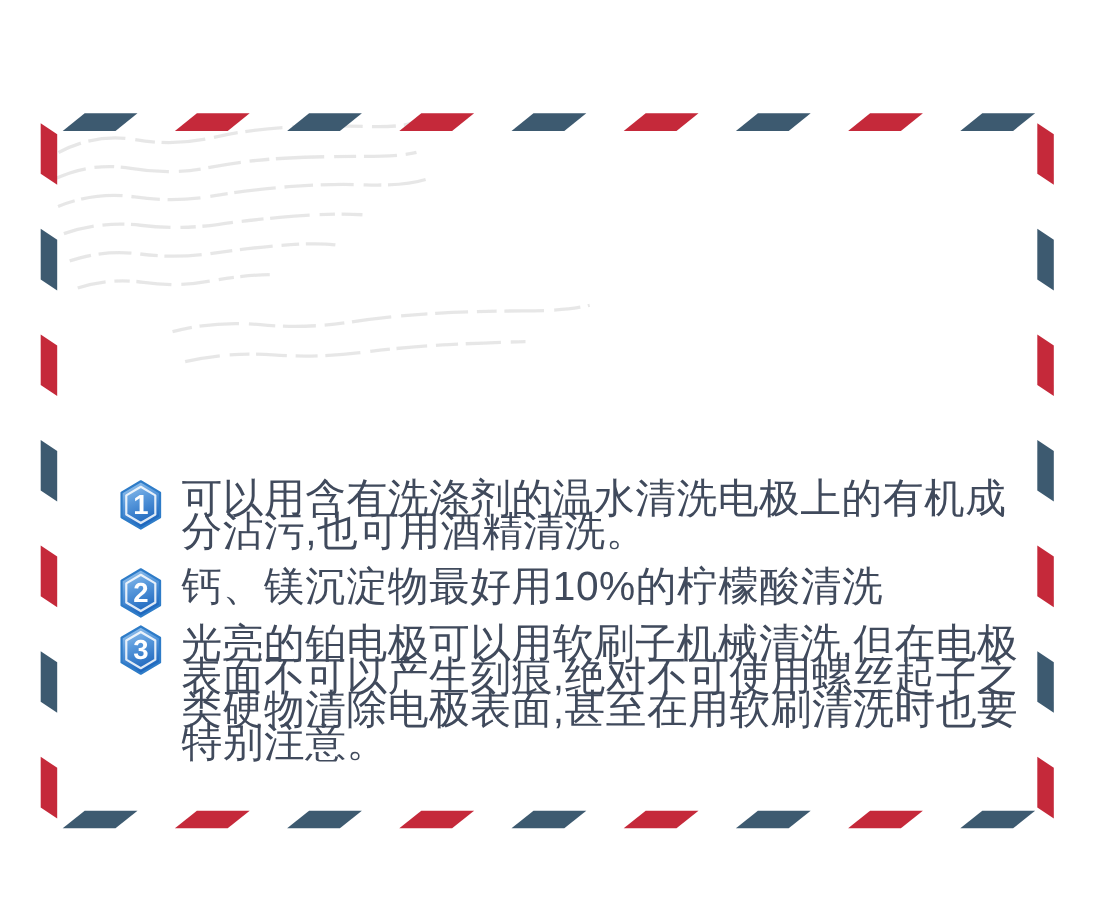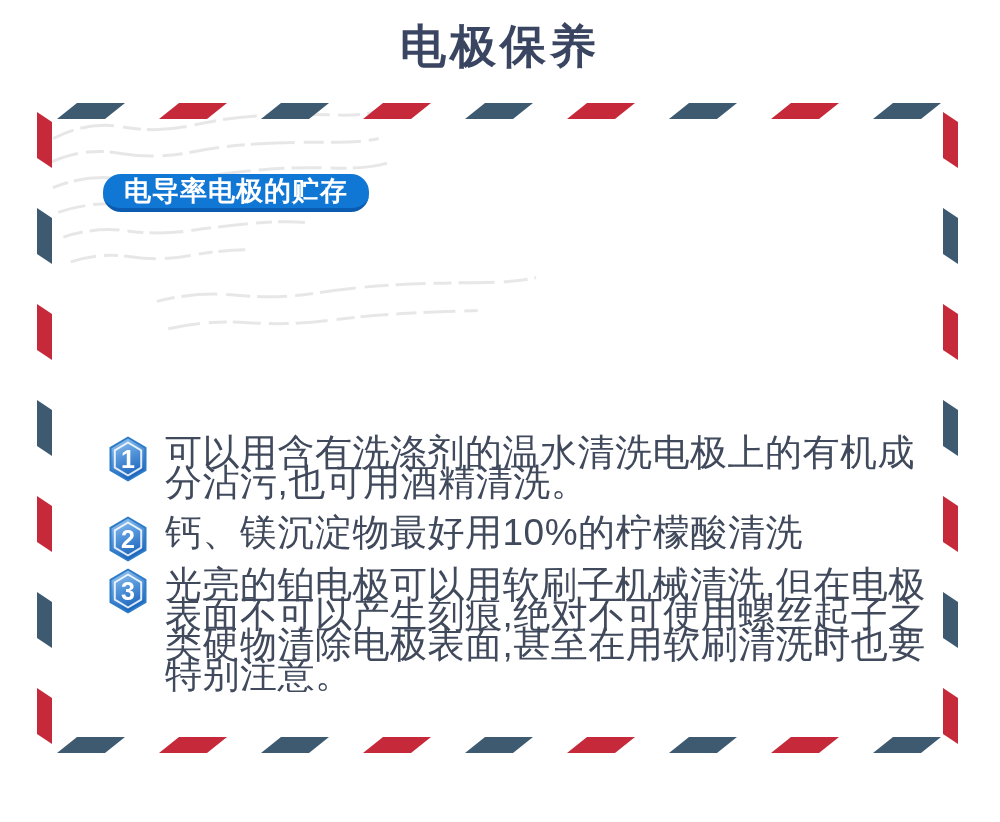--- a/index.html
+++ b/index.html
@@ -35,21 +35,20 @@
   .step-text{
     display:block;margin:0 0 0 57px;width:775px;
     font-size:37px;line-height:30px;color:#404a5c;letter-spacing:0.5px;
   }
 </style>
 </head>
 <body>
 
 <div class="canvas">
 
-  <h1 class="page-title">电极保养</h1>
 
   <svg class="frame-svg" id="frame-svg" viewBox="0 0 1000 822" xmlns="http://www.w3.org/2000/svg">
     <defs>
       <linearGradient id="hexgrad" x1="0" y1="0" x2="0.35" y2="1">
         <stop offset="0" stop-color="#a6cdf0"></stop>
         <stop offset="0.45" stop-color="#5b9bdd"></stop>
         <stop offset="1" stop-color="#1d66bd"></stop>
       </linearGradient>
     </defs>
     <g stroke="#e2e2e2" stroke-width="3" fill="none" opacity="0.8" transform="rotate(-3 180 170)">
@@ -91,23 +90,20 @@
         <polygon points="943,112 958,122 958,168 943,158" fill="#c5293a"></polygon>
         <polygon points="943,208 958,218 958,264 943,254" fill="#3d5a70"></polygon>
         <polygon points="943,304 958,314 958,360 943,350" fill="#c5293a"></polygon>
         <polygon points="943,400 958,410 958,456 943,446" fill="#3d5a70"></polygon>
         <polygon points="943,496 958,506 958,552 943,542" fill="#c5293a"></polygon>
         <polygon points="943,592 958,602 958,648 943,638" fill="#3d5a70"></polygon>
         <polygon points="943,688 958,698 958,744 943,734" fill="#c5293a"></polygon>
       </g>
   </svg>
 
-  <div class="section-badge badge-storage">
-    <span>电导率电极的贮存</span>
-  </div>
 
 
   <div class="step-row step-1">
     <svg class="hex" viewBox="0 0 40 46">
       <polygon points="20,1.5 37.5,11.8 37.5,34.2 20,44.5 2.5,34.2 2.5,11.8" fill="url(#hexgrad)" stroke="#2e7cc8" stroke-width="2" stroke-linejoin="round"></polygon>
       <polygon points="20,6.5 33.2,14.3 33.2,31.7 20,39.5 6.8,31.7 6.8,14.3" fill="none" stroke="rgba(255,255,255,0.85)" stroke-width="2" stroke-linejoin="round"></polygon>
       <text x="20" y="31.5" text-anchor="middle" font-size="25" font-weight="bold" fill="#ffffff">1</text>
     </svg>
     <span class="step-text">可以用含有洗涤剂的温水清洗电极上的有机成分沾污,也可用酒精清洗。</span>
   </div>

